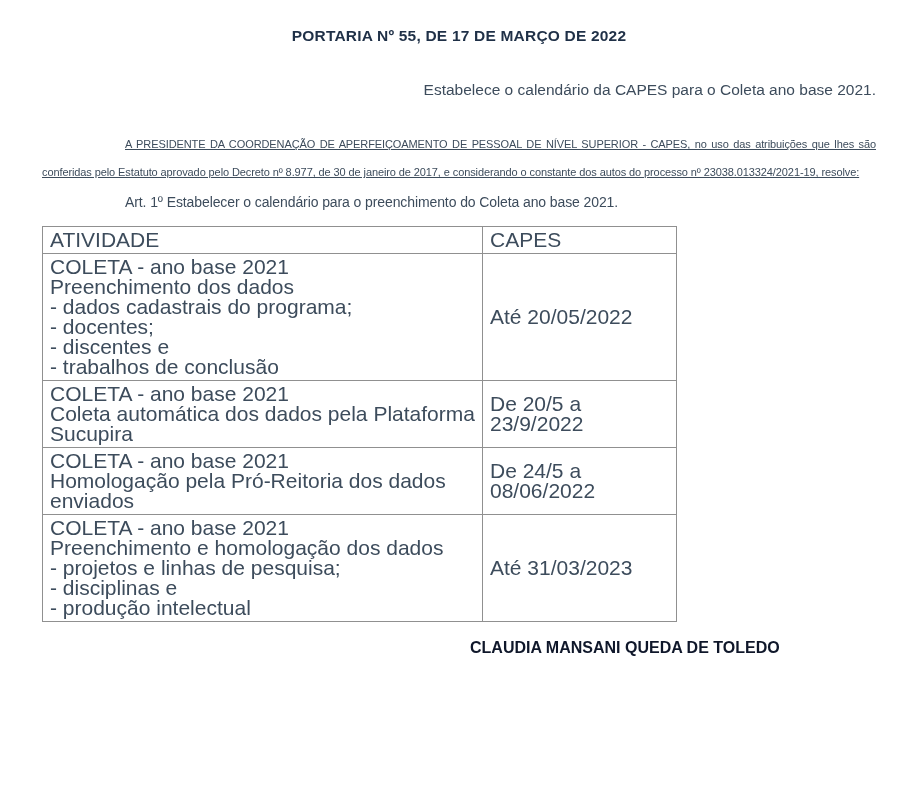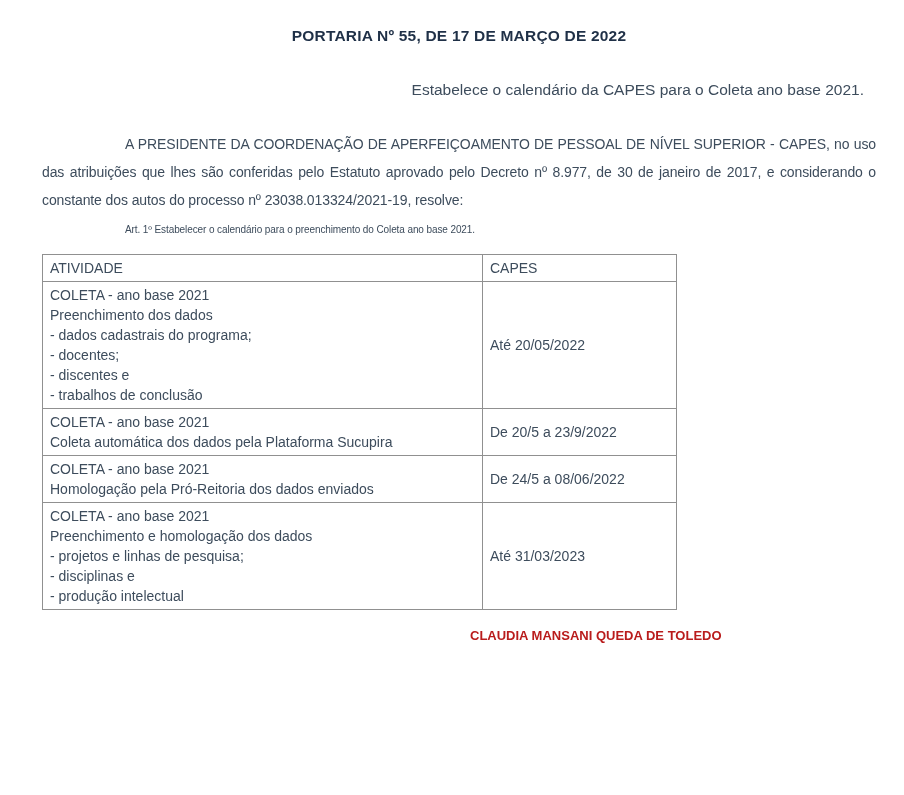--- a/index.html
+++ b/index.html
@@ -21,74 +21,75 @@
   .title {
     margin: 10px 0 0;
     text-align: center;
     font-size: 15.5px;
     font-weight: 700;
     color: #1f3047;
     letter-spacing: 0.2px;
     line-height: 20px;
   }
   .ementa {
-    margin: 34px 12px 0;
+    margin: 34px 0 0;
     text-align: right;
     font-size: 15.5px;
     line-height: 20px;
   }
   .preamble {
     margin: 30px 0 0;
-    font-size: 14px;
+    font-size: 11px;
     line-height: 28px;
     text-align: justify;
     text-indent: 83px;
     letter-spacing: -0.1px;
+    text-decoration: underline;
   }
   .article {
     margin: 6px 0 0;
-    font-size: 10px;
+    font-size: 14px;
     line-height: 28px;
     text-indent: 83px;
     letter-spacing: -0.1px;
   }
   .article.first {
     margin-top: 2px;
   }
   .article.after-table {
     margin-top: 20px;
   }
   table.calendar {
     margin-top: 10px;
     border-collapse: collapse;
     table-layout: fixed;
     width: 634px;
   }
   table.calendar th,
   table.calendar td {
     border: 1px solid #909090;
-    font-size: 14px;
+    font-size: 21px;
     font-weight: 400;
     text-align: left;
     vertical-align: middle;
     padding: 3px 7px;
     line-height: 20px;
     color: #3d4c5c;
   }
   .col-activity { width: 440px; }
   .col-date     { width: 194px; }
   td.activity-cell {
     white-space: pre-line;
   }
   .signature {
     margin: 16px 0 0;
     padding-left: 428px;
-    font-size: 13px;
+    font-size: 16px;
     font-weight: 700;
-    color: #b91c1c;
+    color: #0f172a;
     line-height: 20px;
     white-space: nowrap;
   }
 </style>
 </head>
 <body>
 
 <div class="doc">
 
   <h1 class="title">PORTARIA Nº 55, DE 17 DE MARÇO DE 2022</h1>

